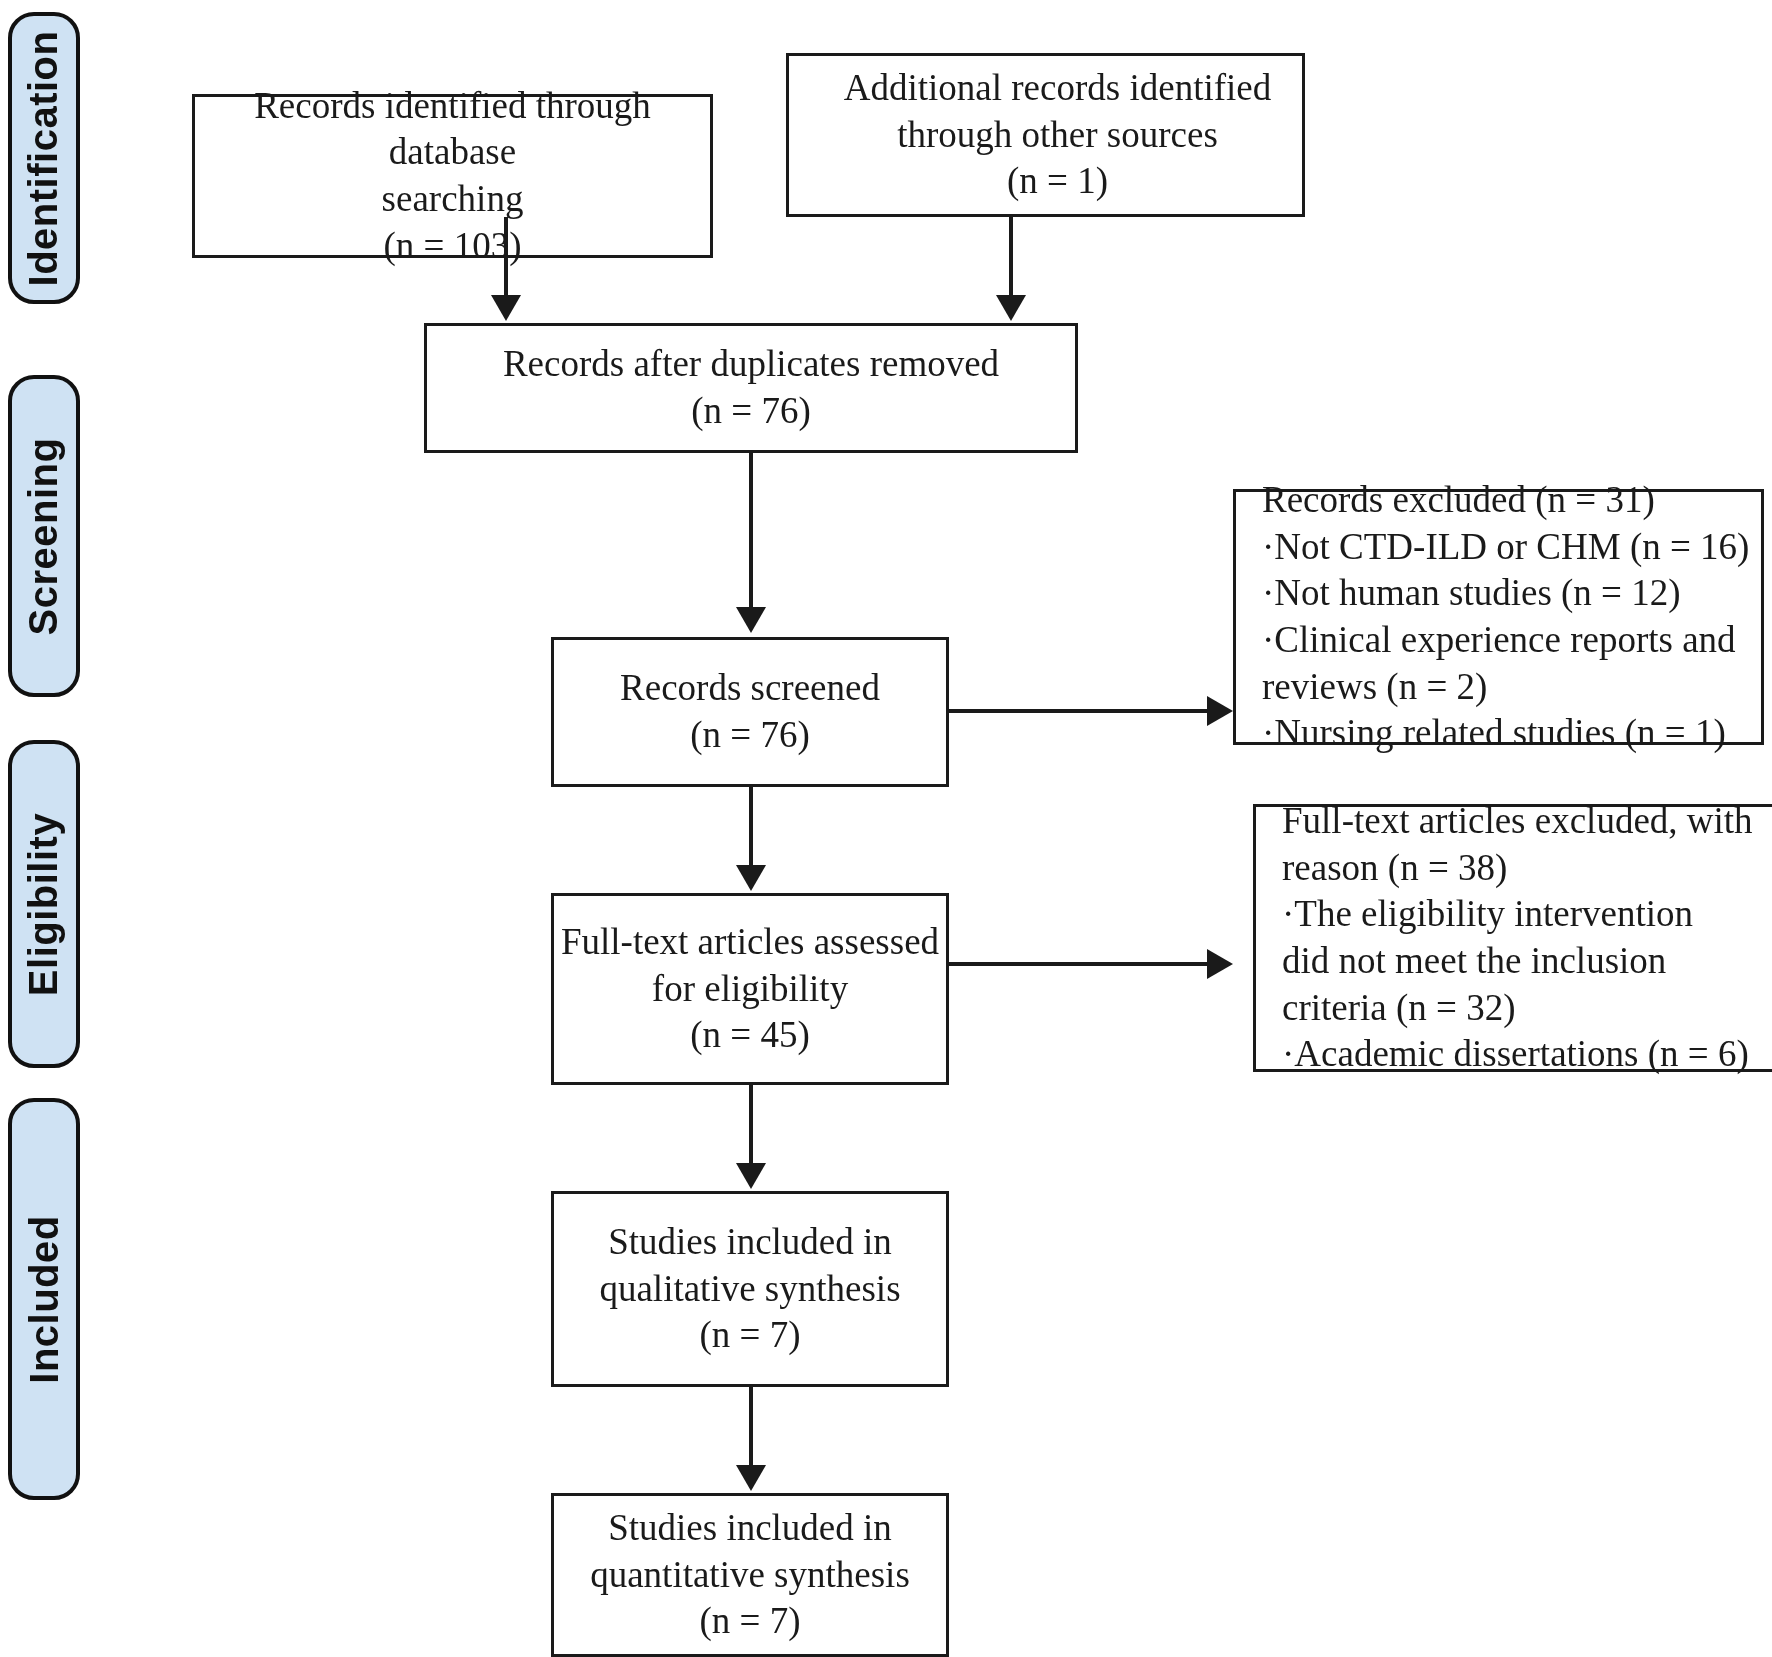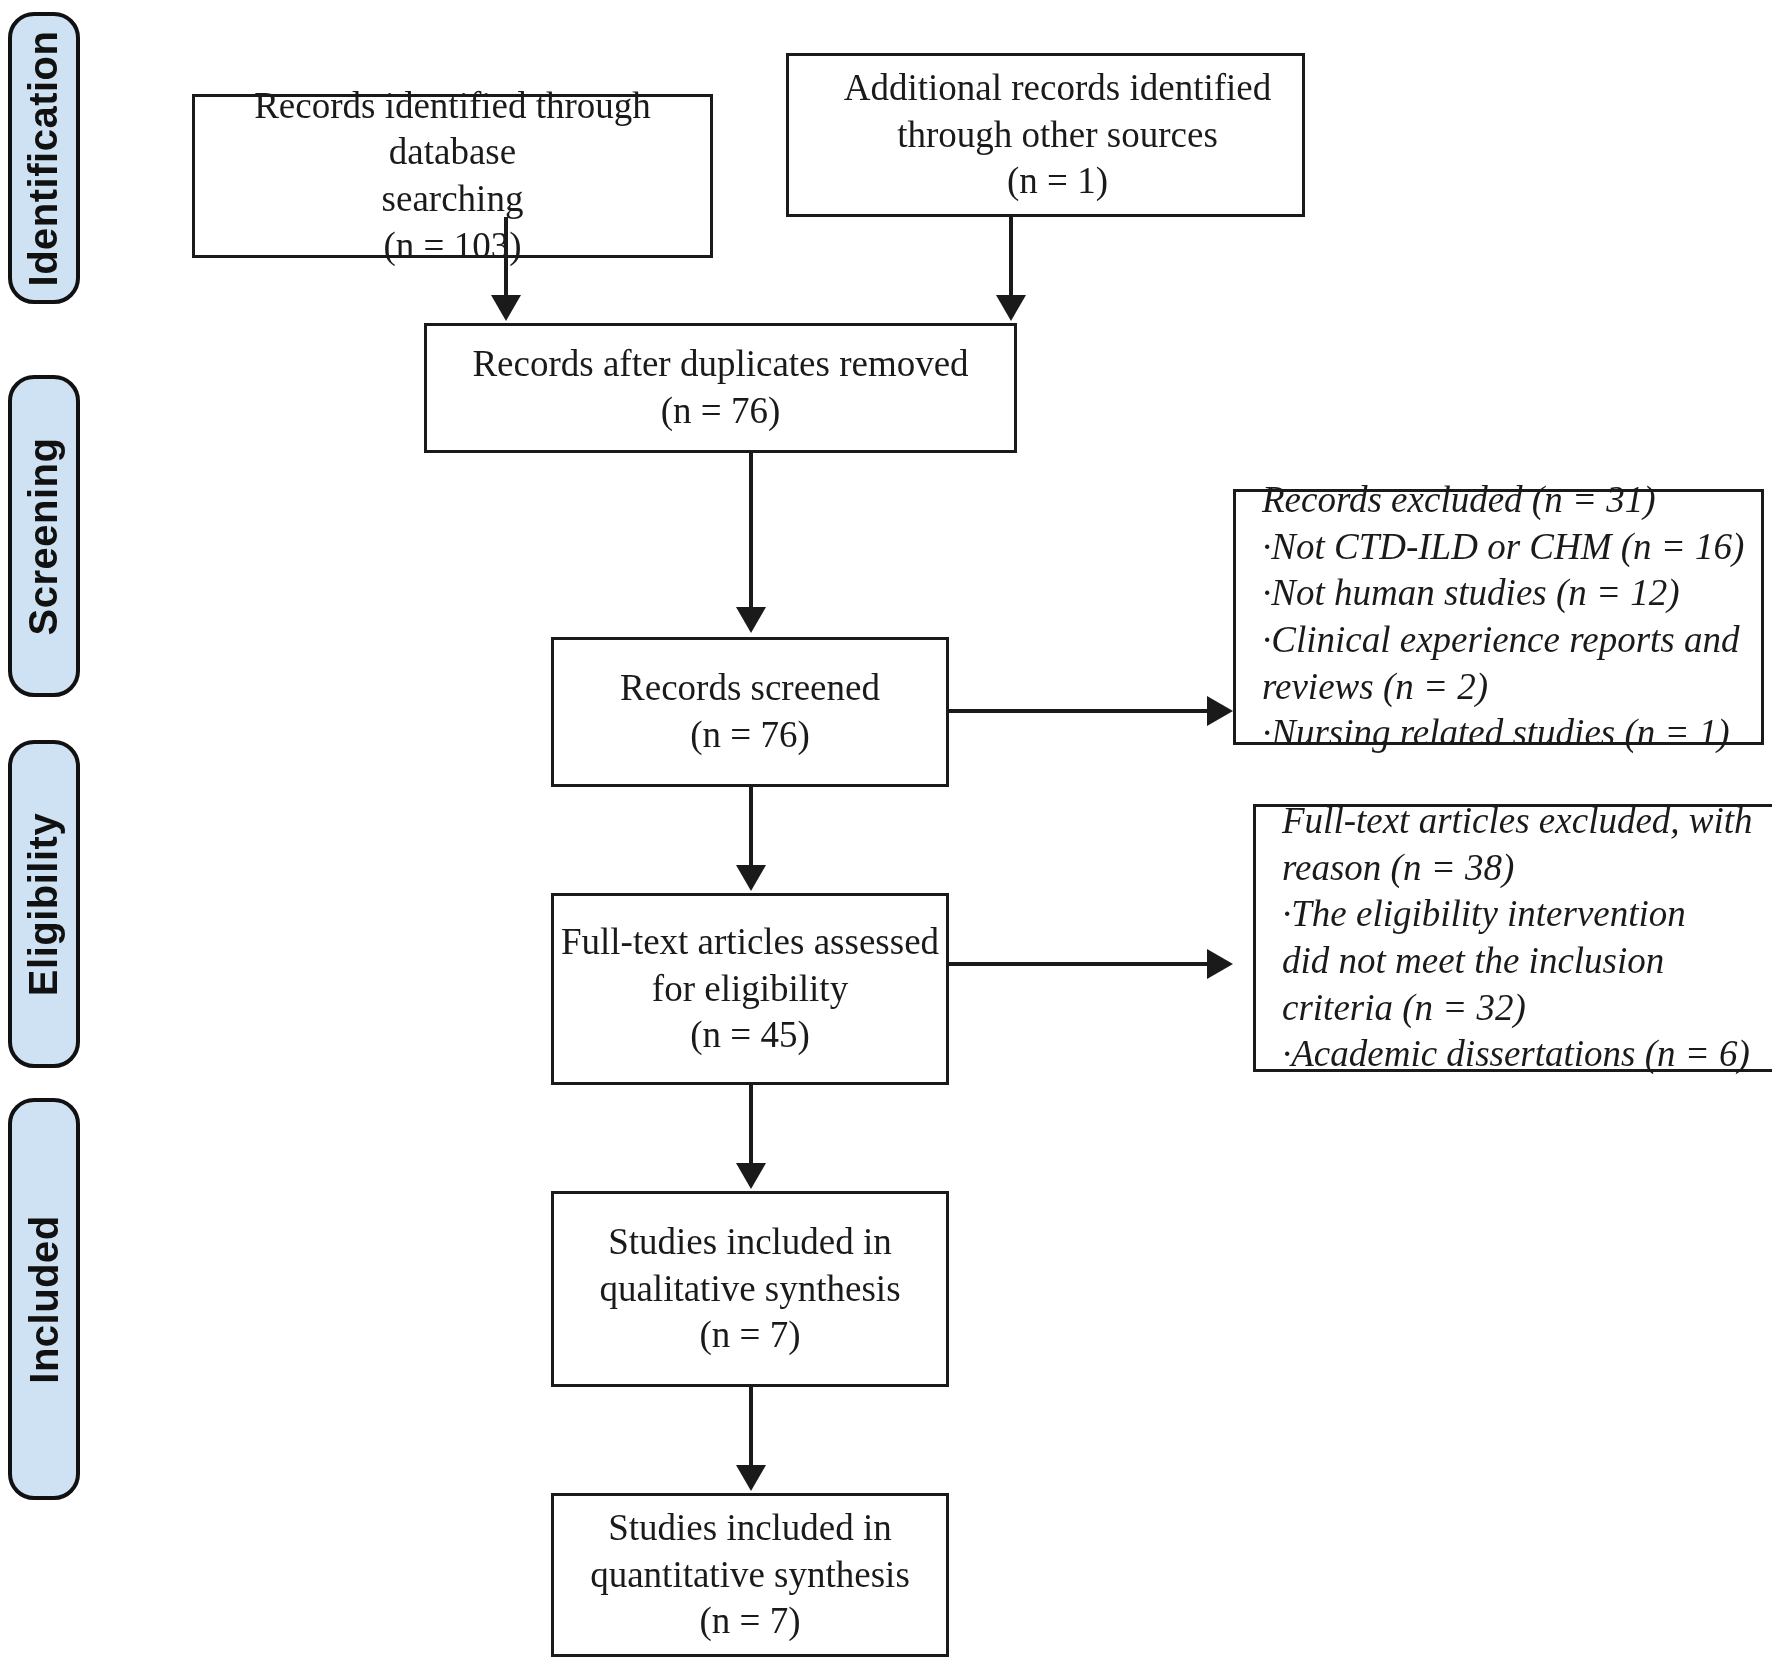--- a/index.html
+++ b/index.html
@@ -33,21 +33,21 @@
     background:#ffffff;
     border:3.5px solid #1a1a1a;
     box-sizing:border-box;
     display:flex;
     flex-direction:column;
     justify-content:center;
     font-size:37px;
     line-height:1.26;
   }
   .node.center{align-items:center;text-align:center;}
-  .node.left{align-items:flex-start;text-align:left;padding-left:26px;padding-right:14px;font-style:italic;}
+  .node.left{align-items:flex-start;text-align:left;padding-left:26px;padding-right:14px;}
   .node .line{display:block;width:100%;}
   .node.left .line{white-space:nowrap;}
 
   
   .vline{position:absolute;background:#1a1a1a;width:4px;}
   .hline{position:absolute;background:#1a1a1a;height:4px;}
   .arrow-down{
     position:absolute;width:0;height:0;
     border-left:15px solid transparent;
     border-right:15px solid transparent;
@@ -92,21 +92,21 @@
     <span class="line">through other sources</span>
     <span class="line">(n = 1)</span>
   </div>
 
   <div class="vline" style="left:504px;top:217px;height:82px;"></div>
   <div class="arrow-down" style="left:491px;top:295px;"></div>
 
   <div class="vline" style="left:1009px;top:217px;height:82px;"></div>
   <div class="arrow-down" style="left:996px;top:295px;"></div>
 
-  <div class="node center" style="left:424px;top:323px;width:593px;height:130px;">
+  <div class="node center" style="left:424px;top:323px;width:654px;height:130px;">
     <span class="line">Records after duplicates removed</span>
     <span class="line">(n = 76)</span>
   </div>
 
   <div class="vline" style="left:749px;top:453px;height:158px;"></div>
   <div class="arrow-down" style="left:736px;top:607px;"></div>
 
   <div class="node center" style="left:551px;top:637px;width:398px;height:150px;">
     <span class="line">Records screened</span>
     <span class="line">(n = 76)</span>

